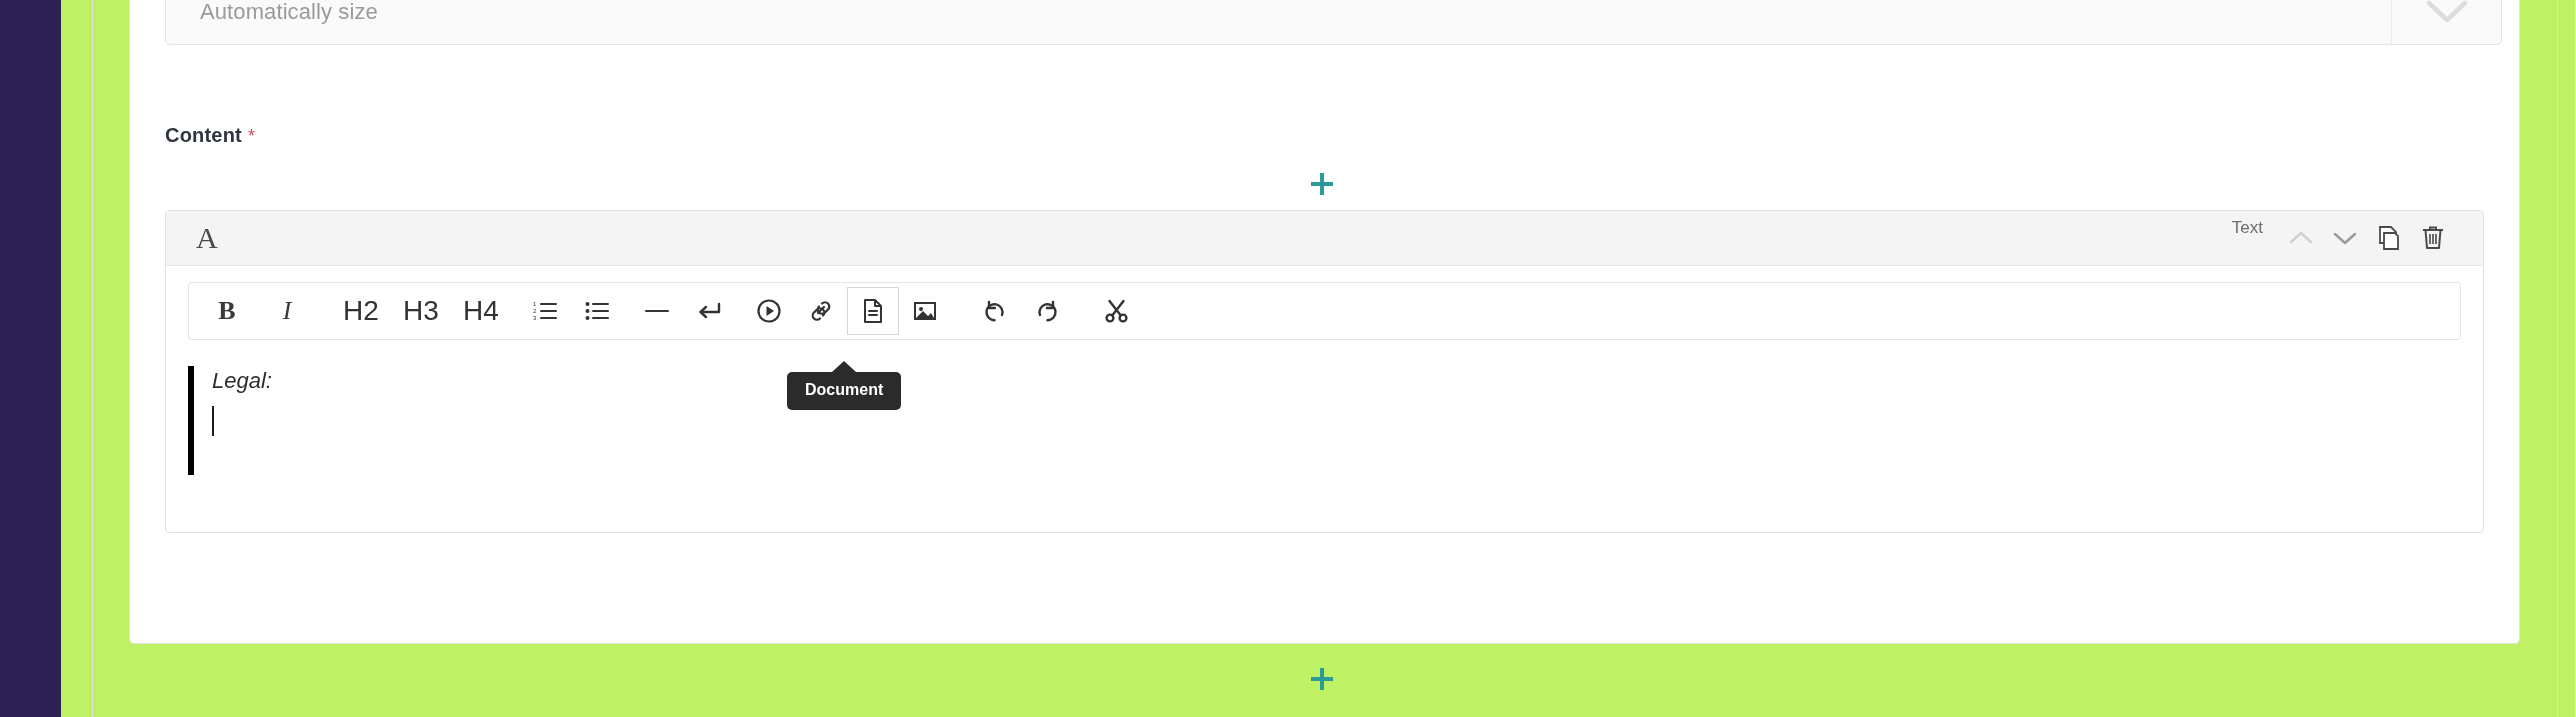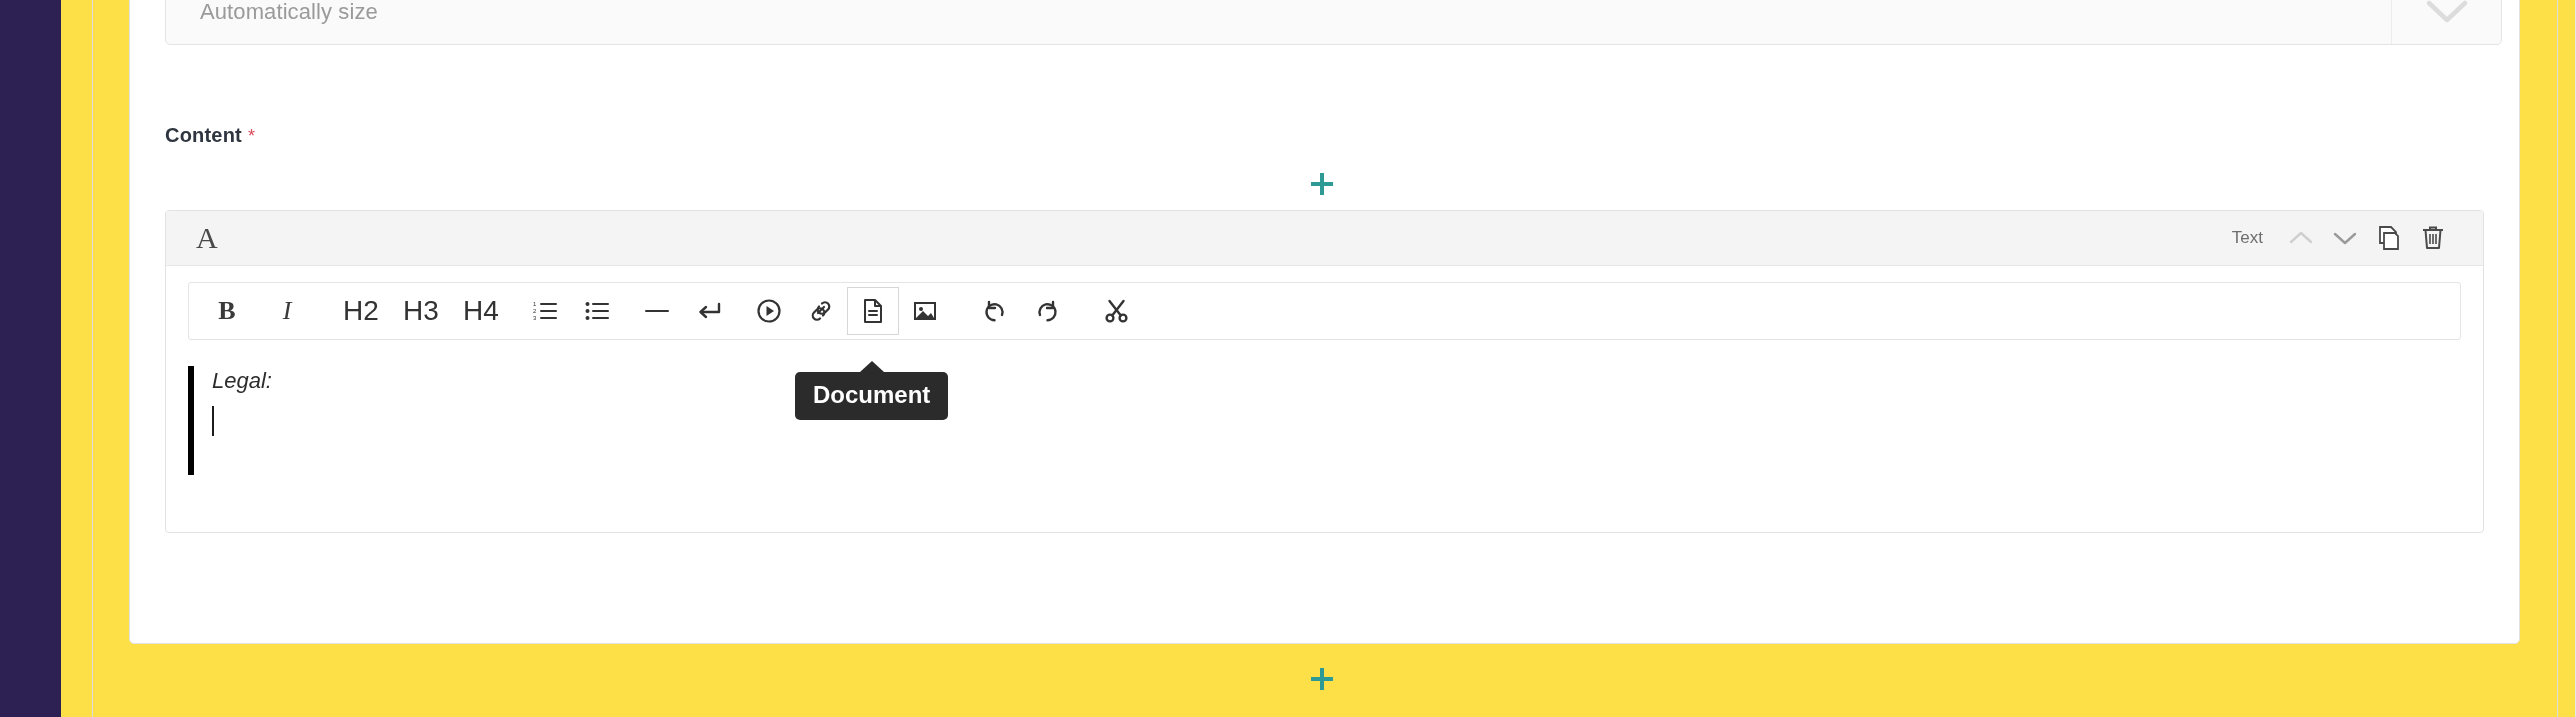--- a/index.html
+++ b/index.html
@@ -4,21 +4,21 @@
 <style>
   * { box-sizing: border-box; }
   html, body {
     margin: 0; padding: 0;
     width: 2576px; height: 717px;
     background: #ffffff;
     font-family: "Liberation Sans", sans-serif;
     overflow: hidden;
   }
 
-  #app { position: relative; width: 2576px; height: 717px; background:#fde047; }
+  #app { position: relative; width: 2576px; height: 717px; background:#bef264; }
 
   
   .sidebar-rail {
     position: absolute; left: 0; top: 0;
     width: 61px; height: 717px;
     background: #2c2152;
   }
 
   
   .vsep { position: absolute; top: 0; width: 1px; height: 717px; background: #dddddd; }
@@ -104,21 +104,21 @@
   .block-type-icon {
     margin-left: 30px;
     font-family: "Liberation Serif", serif;
     font-size: 30px;
     color: #4a4a4a;
     line-height: 1;
     user-select: none;
   }
   .block-header-right {
     margin-left: auto;
-    display: flex; align-items: center;
+    display: flex; align-items: flex-start;
     padding-right: 28px;
     gap: 0px;
   }
   .block-type-label {
     font-size: 17px; color: #6e6e6e; margin-right: 16px;
   }
   .hdr-icon {
     width: 44px; height: 40px;
     display: flex; align-items: center; justify-content: center;
     cursor: pointer;
@@ -157,27 +157,26 @@
   }
   .tb-gap-sm { width: 8px; }
   .tb-gap-md { width: 18px; }
 
   
   .tooltip {
     position: absolute;
     left: 787px; top: 372px;
     background: #2b2b2b;
     color: #ffffff;
-    font-size: 24px;
+    font-size: 16px;
     font-weight: 700;
     padding: 9px 18px 11px 18px;
     border-radius: 5px;
     white-space: nowrap;
     z-index: 40;
-    margin-left: 8px;
   }
   .tooltip:after {
     content: "";
     position: absolute;
     top: -11px; left: 50%;
     margin-left: -12px;
     border-left: 12px solid transparent;
     border-right: 12px solid transparent;
     border-bottom: 11px solid #2b2b2b;
   }

